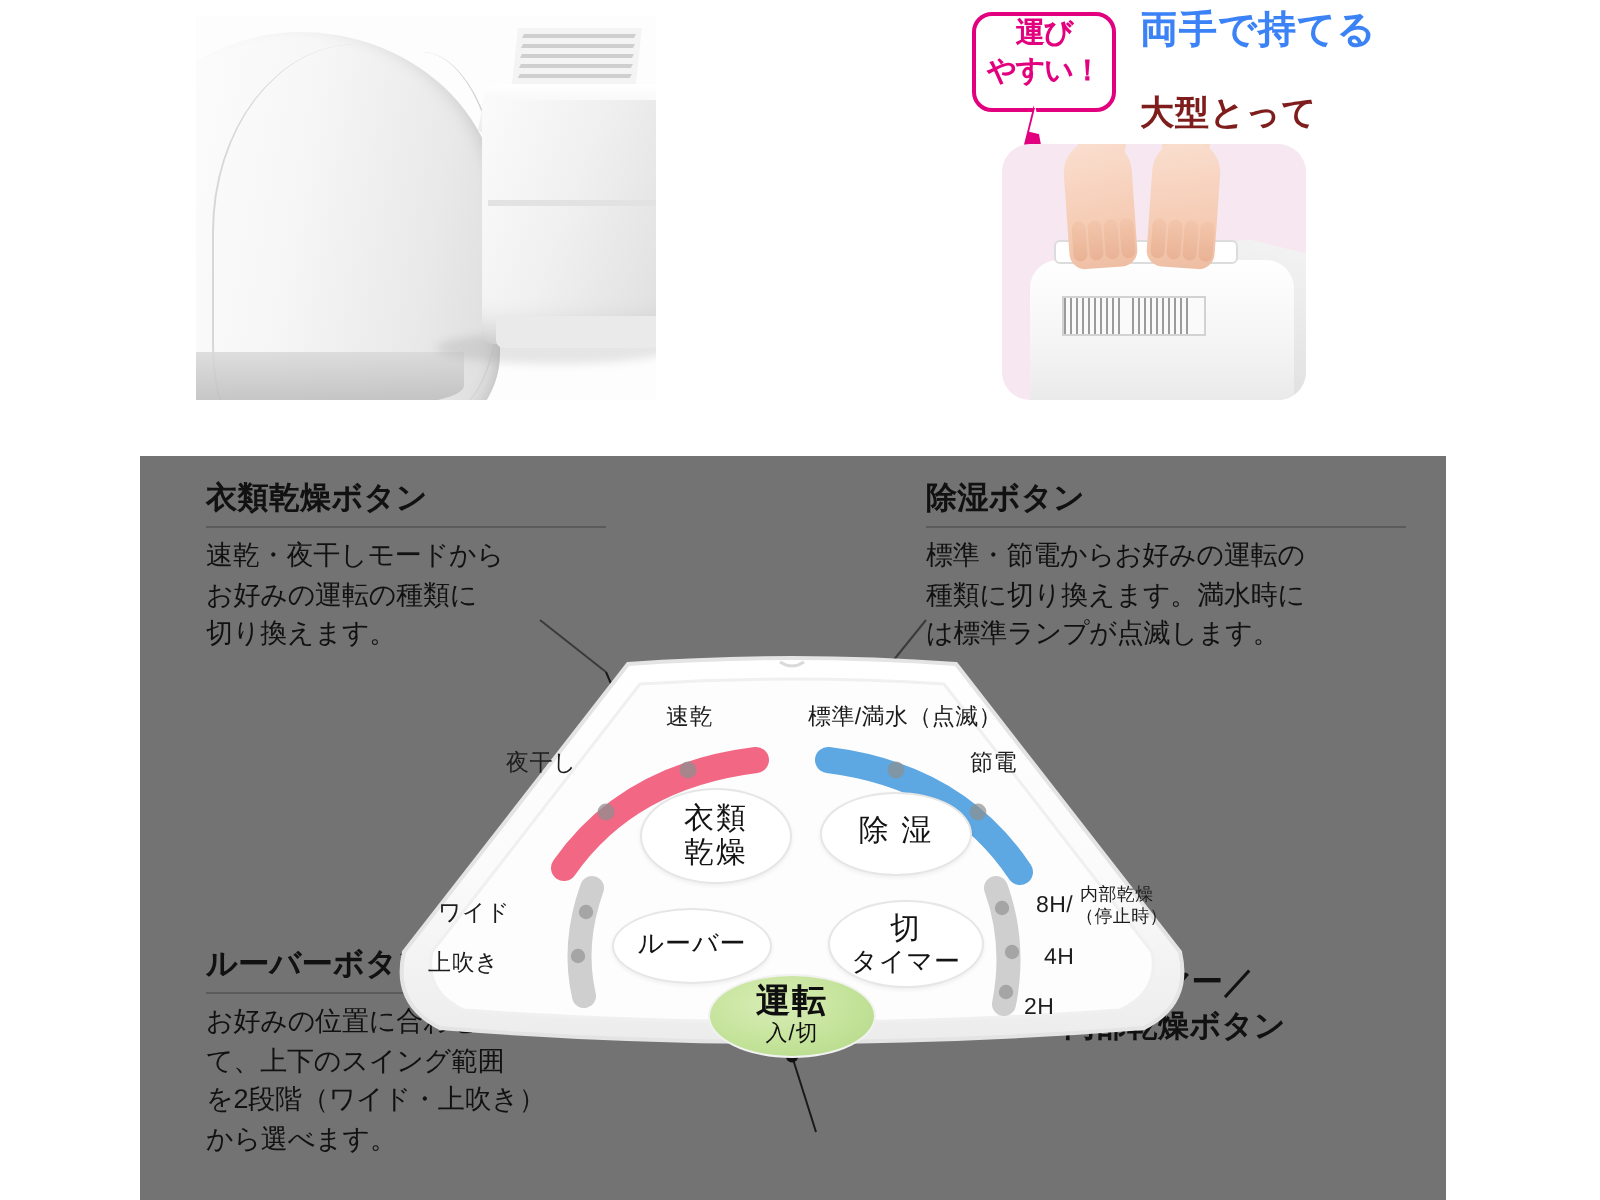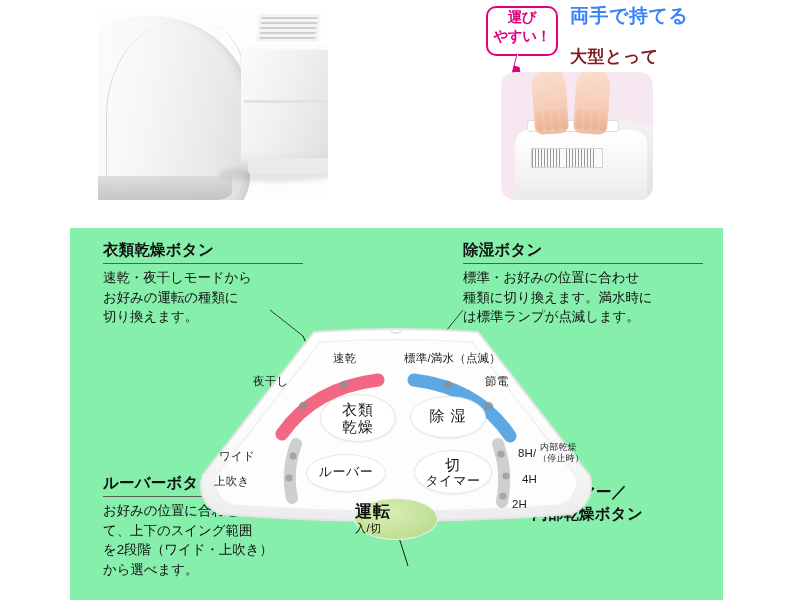--- a/index.html
+++ b/index.html
@@ -253,21 +253,21 @@
     background: linear-gradient(180deg,#f3c6ac,#e9b295);
     border-radius: 4px;
     top: 40px;
   }
 
   
   #info-panel {
     position: absolute;
     left: 70px; top: 228px;
     width: 653px; height: 372px;
-    background: #86efac;
+    background: #737373;
   }
 
   
   .callout { position: absolute; }
   .callout .c-title {
     font-size: 15.5px;
     font-weight: bold;
     letter-spacing: .2px;
     color: #111;
     white-space: nowrap;
@@ -342,26 +342,26 @@
   #btn-louver {
     left: 120px; top: 128px; width: 80px; height: 38px;
     padding-top: 9px;
   }
   #btn-timer {
     left: 228px; top: 124px; width: 78px; height: 44px;
     padding-top: 5px;
   }
   #btn-power {
     position: absolute;
-    left: 168px; top: 172px; width: 84px; height: 42px;
+    left: 168px; top: 161px; width: 84px; height: 42px;
     background: radial-gradient(ellipse at 40% 35%, #d9edb6 0%, #c4e39a 55%, #b2d886 100%);
     border: 1.5px solid #f2f2f2;
     border-radius: 50%;
     box-sizing: border-box;
-    text-align: left;
+    text-align: center;
     padding-top: 3px;
     color: #0f0f0f;
   }
   #btn-power .l1 { font-size: 17px; font-weight: bold; letter-spacing: 1px; line-height: 20px; }
   #btn-power .l2 { font-size: 11px; letter-spacing: .5px; line-height: 13px; }
 </style>
 </head>
 <body>
 
 <div id="top-section">
@@ -458,21 +458,21 @@
     <div class="c-title">衣類乾燥ボタン</div>
     <div class="c-rule"></div>
     <div class="c-body" style="white-space:pre-line">速乾・夜干しモードから
 お好みの運転の種類に
 切り換えます。</div>
   </div>
 
   <div class="callout" id="callout-dehum">
     <div class="c-title">除湿ボタン</div>
     <div class="c-rule"></div>
-    <div class="c-body" style="white-space:pre-line">標準・お好みの位置に合わせ
+    <div class="c-body" style="white-space:pre-line">標準・節電からお好みの運転の
 種類に切り換えます。満水時に
 は標準ランプが点滅します。</div>
   </div>
 
   <div class="callout" id="callout-louver">
     <div class="c-title">ルーバーボタン</div>
     <div class="c-rule"></div>
     <div class="c-body" style="white-space:pre-line">お好みの位置に合わせ
 て、上下のスイング範囲
 を2段階（ワイド・上吹き）

